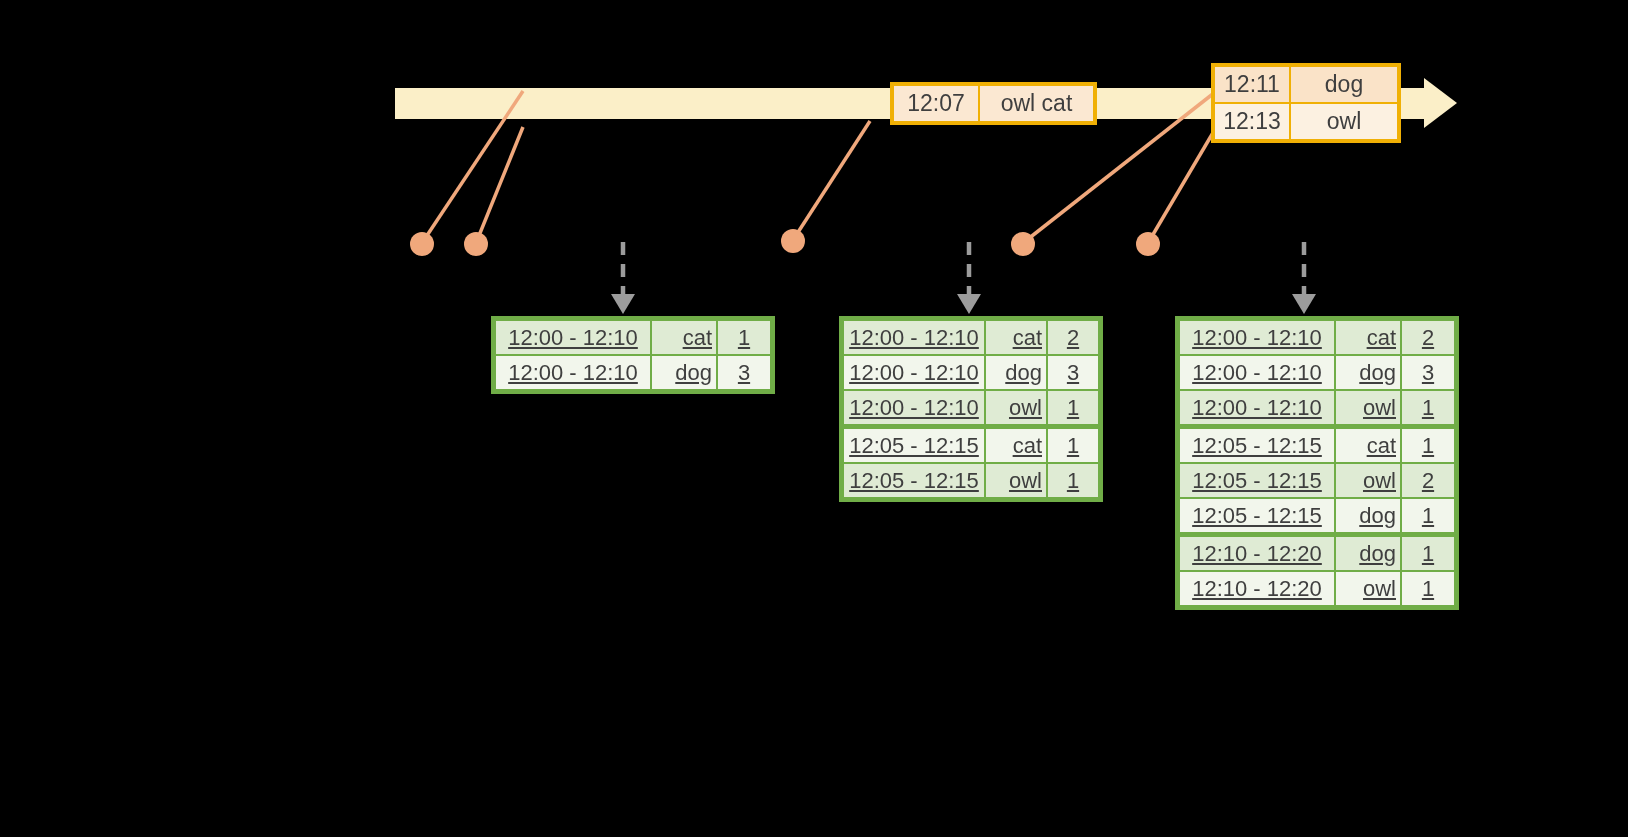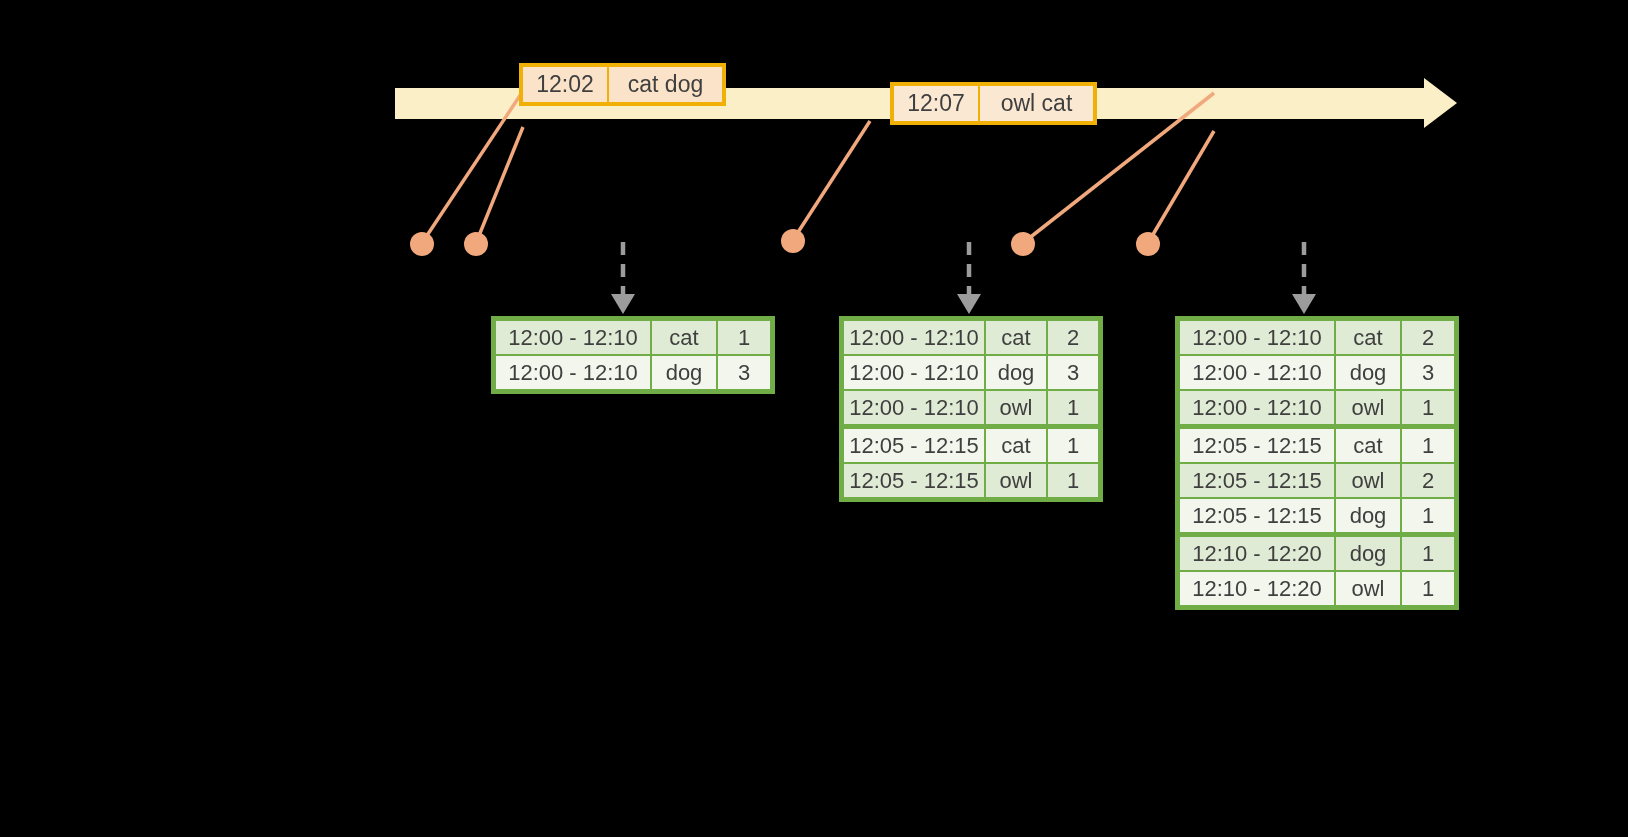--- a/index.html
+++ b/index.html
@@ -31,30 +31,30 @@
   }
   .event-table tr:nth-child(odd) td{background:var(--peach);}
   .event-table tr:nth-child(even) td{background:var(--cream);}
   .event-table.single tr td{background:var(--peach-mid);}
   .event-table td.time{width:84px;}
   .event-table td.words{width:113px;}
   .event-table.narrow td.time{width:74px;}
   .event-table.narrow td.words{width:106px;}
 
   
-  .result-table{border:5px solid var(--green);}
+  .result-table{border:5px solid var(--green);text-decoration:underline;}
   .result-table td{
     border:2px solid var(--green);text-align:center;vertical-align:middle;
     font-size:22px;padding:0 4px;height:33px;overflow:hidden;white-space:nowrap;
   }
   .result-table tr:nth-child(odd) td{background:var(--green-tint);}
   .result-table tr:nth-child(even) td{background:var(--green-light);}
   .result-table tr.group-start td{border-top:5px solid var(--green);}
   .result-table td.window{width:146px;}
-  .result-table td.word{width:56px;}
+  .result-table td.word{width:56px;text-align:right;}
   .result-table td.count{width:44px;}
   .result-table.mid td.window{width:132px;}
   .result-table.mid td.word{width:52px;}
   .result-table.mid td.count{width:42px;}
 </style>
 </head>
 <body>
 
 <div class="canvas">
 
@@ -84,36 +84,44 @@
       <polygon points="611,294 635,294 623,314" stroke="none"></polygon>
       <line x1="969" y1="242" x2="969" y2="296" stroke-width="4.5" stroke-dasharray="13 9"></line>
       <polygon points="957,294 981,294 969,314" stroke="none"></polygon>
       <line x1="1304" y1="242" x2="1304" y2="296" stroke-width="4.5" stroke-dasharray="13 9"></line>
       <polygon points="1292,294 1316,294 1304,314" stroke="none"></polygon>
     </g>
   </svg>
 
   <table class="event-table" style="left:519px;top:63px;">
     <tbody>
-        <tr>
-          <td class="time">12:02</td>
-          <td class="words">cat dog</td>
-        </tr>
       </tbody>
   </table>
 
   <table class="event-table single" style="left:890px;top:82px;">
     <tbody>
         <tr>
           <td class="time">12:07</td>
           <td class="words">owl cat</td>
         </tr>
       </tbody>
   </table>
 
+  <table class="event-table narrow" style="left:1211px;top:63px;">
+    <tbody>
+        <tr>
+          <td class="time">12:11</td>
+          <td class="words">dog</td>
+        </tr>
+        <tr>
+          <td class="time">12:13</td>
+          <td class="words">owl</td>
+        </tr>
+      </tbody>
+  </table>
 
   <table class="result-table" style="left:491px;top:316px;">
     <tbody>
         <tr>
           <td class="window">12:00 - 12:10</td>
           <td class="word">cat</td>
           <td class="count">1</td>
         </tr>
         <tr>
           <td class="window">12:00 - 12:10</td>

